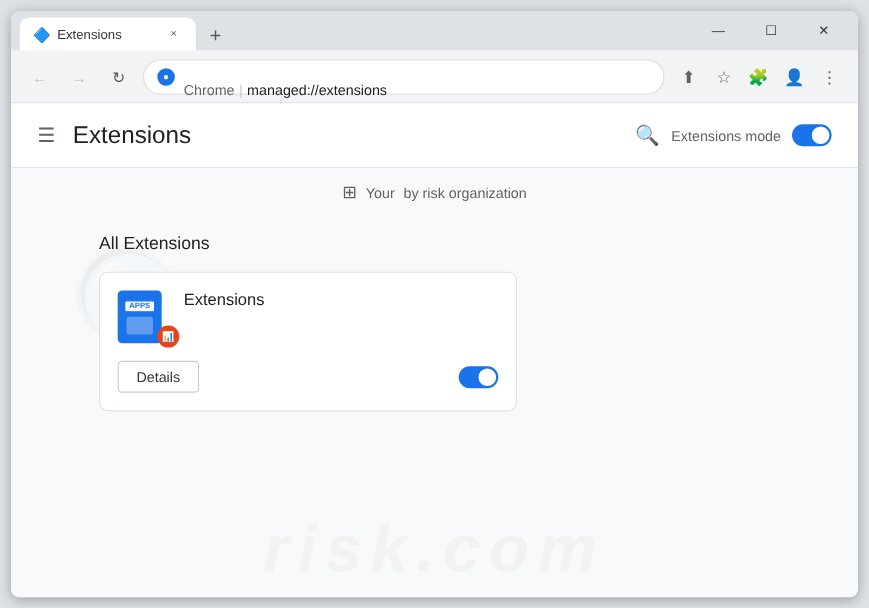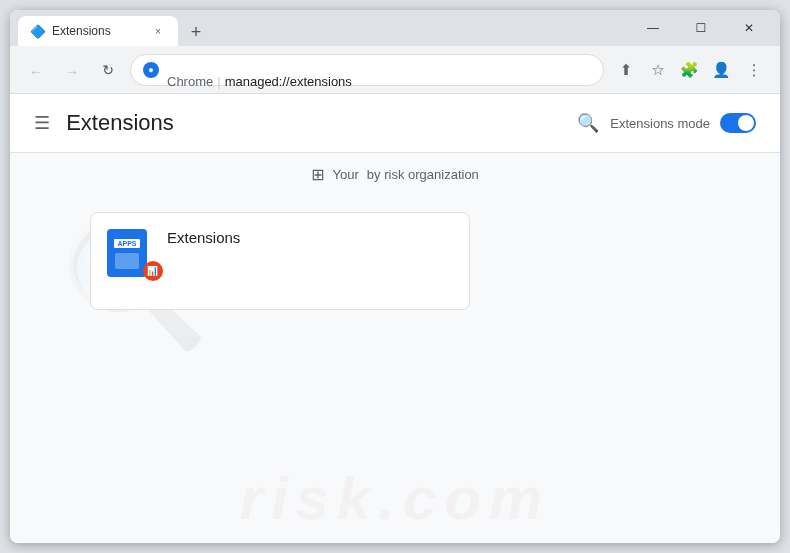--- a/index.html
+++ b/index.html
@@ -465,37 +465,42 @@
       <span>Your</span>
       <span>by risk organization</span>
     </div>
 
     <div style="position:relative;">
 
       <div style="position:absolute; left:50px; top:20px; opacity:0.07; font-size:120px; pointer-events:none; color:#999; z-index:0;">🔍</div>
     </div>
 
     <div class="ext-body" style="position:relative; z-index:1;">
+      <div class="section-title">All Extensions</div>
 
       <div class="ext-card">
         <div class="ext-card-top">
           <div class="ext-icon-wrap">
 
             <div class="ext-icon-main">
               <span class="apps-badge">APPS</span>
               <div style="width:24px;height:16px;background:#fff;opacity:0.3;border-radius:2px;margin-top:2px;"></div>
             </div>
             <div class="ext-badge-overlay">
               <span style="font-size:9px;">📊</span>
             </div>
           </div>
           <div>
             <div class="ext-name">Extensions</div>
           </div>
         </div>
+        <div class="ext-card-bottom">
+          <button class="details-btn">Details</button>
+          <div class="ext-toggle"></div>
+        </div>
       </div>
     </div>
 
     <div style="position:absolute; bottom:10px; left:0; right:0; text-align:center; opacity:0.08; font-size:60px; font-weight:900; color:#c0a0a0; font-style:italic; letter-spacing:8px; pointer-events:none; z-index:0;">
       risk.com
     </div>
   </div>
 </div>
 
 </body></html>

